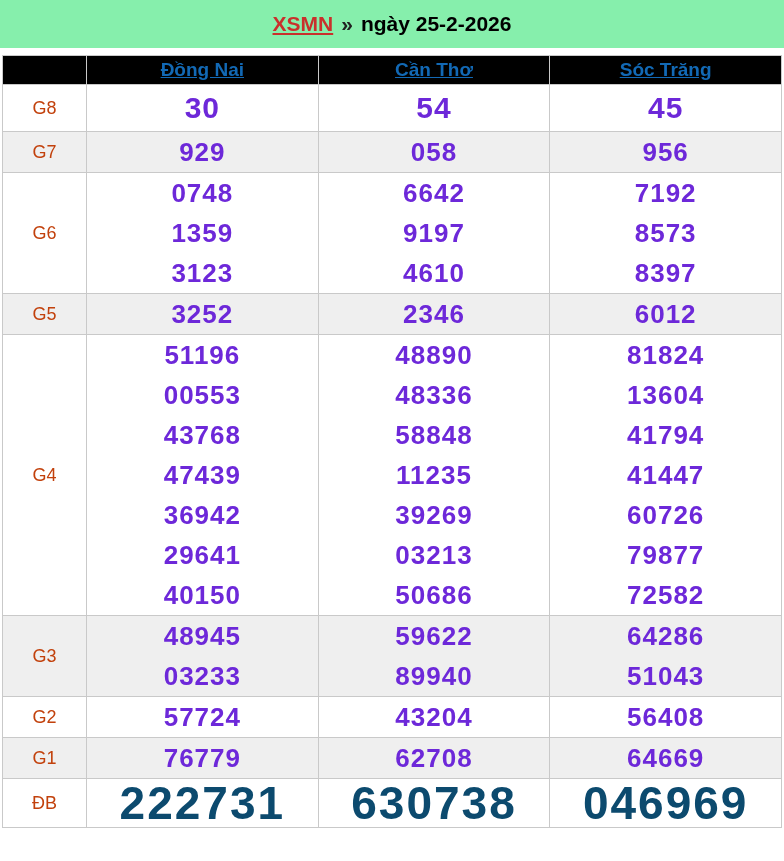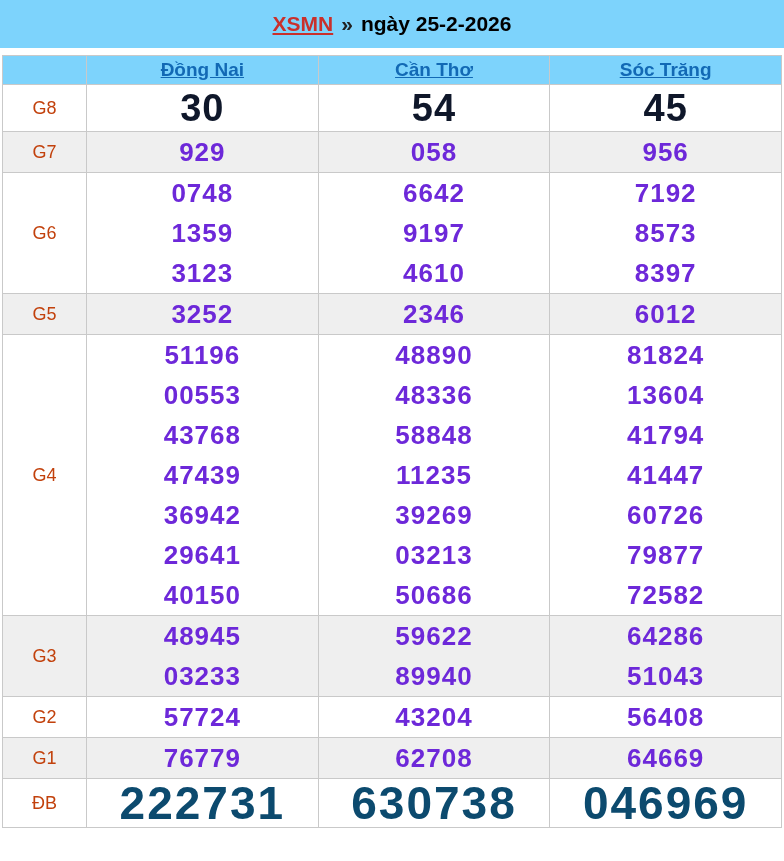--- a/index.html
+++ b/index.html
@@ -4,21 +4,21 @@
 <style>
   html,body{margin:0;padding:0;background:#ffffff;}
   body{
     width:784px;height:861px;
     font-family:"Liberation Sans", sans-serif;
     -webkit-font-smoothing:antialiased;
     overflow:hidden;
   }
   
   .banner{
-    background:#7dd3fc;
+    background:#86efac;
     height:48px;
     display:flex;
     align-items:center;
     justify-content:center;
     gap:8px;
     font-size:21px;
     font-weight:bold;
     color:#000;
   }
   .banner a{cursor:pointer;}
@@ -35,21 +35,21 @@
     table-layout:fixed;
   }
   table.results th, table.results td{
     border:1px solid #C9C9C9;
     text-align:center;
     padding:0;
   }
   col.c-label{width:84px;}
   thead th{
     height:28px;
-    background:#7dd3fc;
+    background:#000000;
     font-size:19px;
   }
   thead th a{
     color:#1269B5;
     font-weight:bold;
     text-decoration:underline;
     cursor:pointer;
   }
   tbody td{padding:2px 0;}
   tbody td.label{
@@ -61,22 +61,22 @@
     font-size:26px;
     font-weight:bold;
     color:#6d28d9;
     line-height:40px;
     letter-spacing:1px;
   }
   
   tbody tr:nth-child(even){background:#EFEFEF;}
   
   tr.h-red td.vals div{
-    color:#0f172a;
-    font-size:38px;
+    color:#6d28d9;
+    font-size:30px;
     line-height:46px;
   }
   tr.h-red-large td.vals div{
     color:#0c4a6e;
     font-size:46px;
     line-height:48px;
     letter-spacing:2px;
   }
 </style>
 </head>

